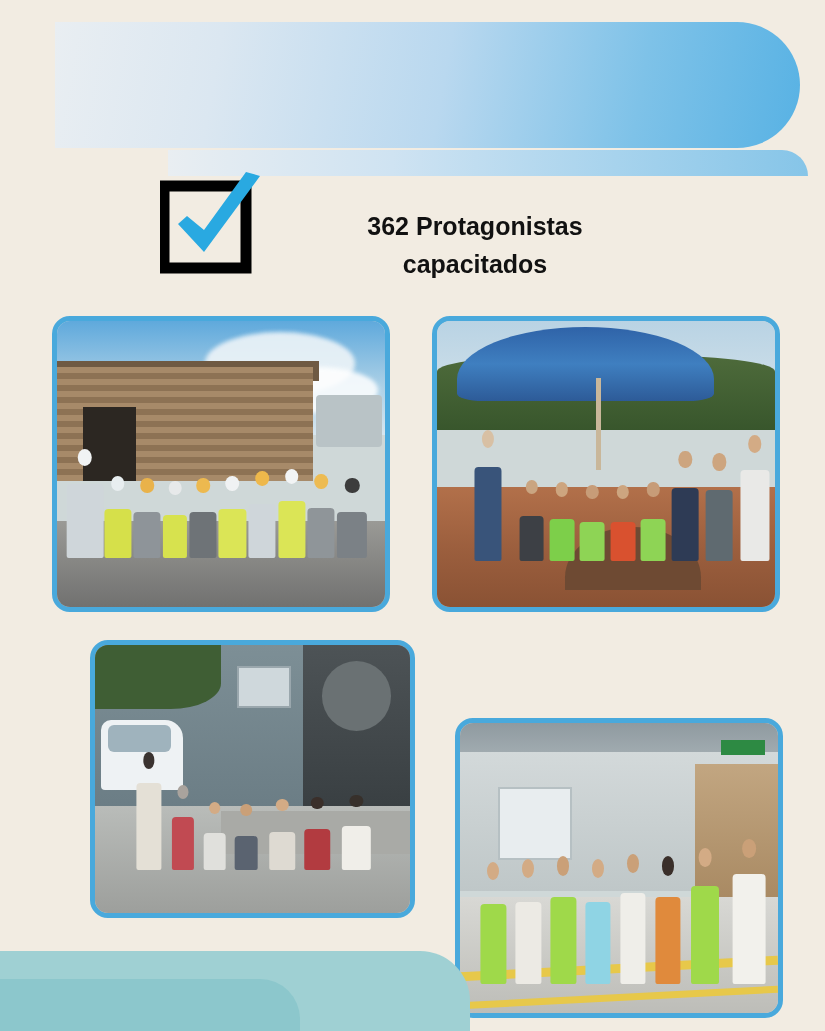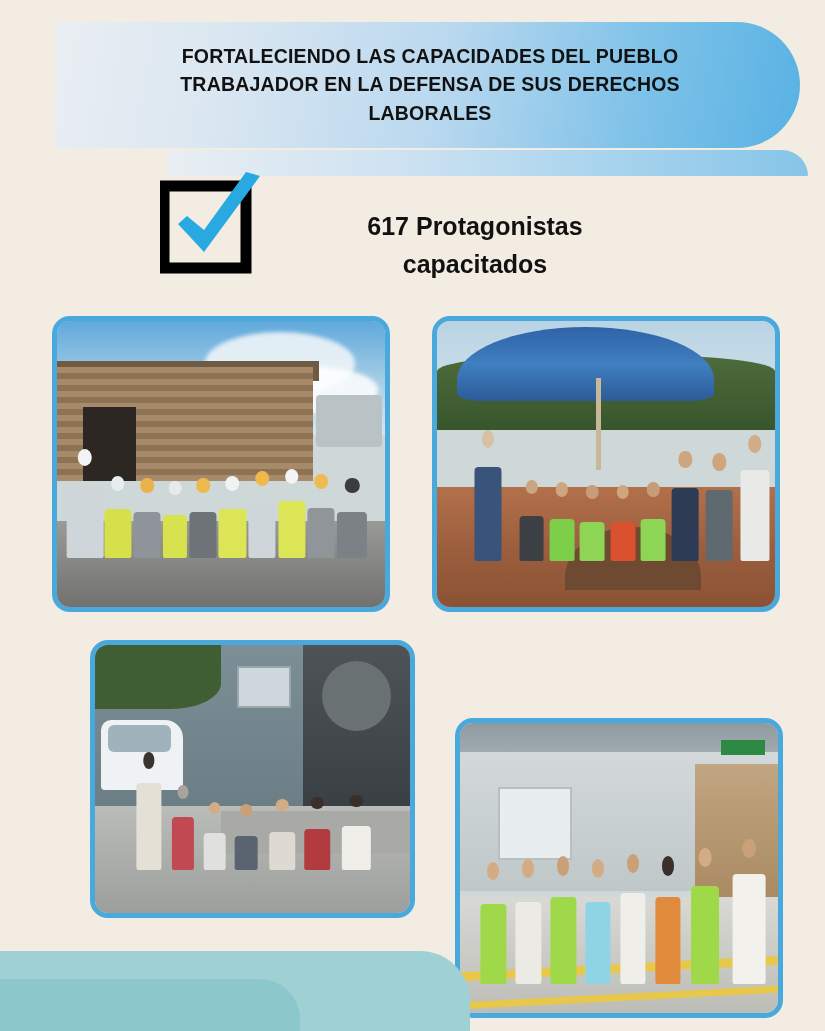--- a/index.html
+++ b/index.html
@@ -187,32 +187,31 @@
   }
 </style>
 </head>
 <body>
 
 <div class="poster">
 
   <div class="header-banner">
     <div class="header-banner-inner"></div>
   </div>
-  <div class="header-title">FORTALECIENDO LAS CAPACIDADES DEL PUEBLO TRABAJADOR EN LA DEFENSA DE SUS DERECHOS LABORALES</div>
 
   <div class="sub-curve"></div>
 
   <div class="check-icon">
     <svg width="104" height="104" viewBox="0 0 104 104">
       <rect x="4" y="14" width="82" height="82" fill="none" stroke="#000000" stroke-width="11"></rect>
       <path d="M18 52 L44 80 L100 4 L86 0 L44 58 L27 44 Z" fill="#29a9e1"></path>
     </svg>
   </div>
 
-  <div class="count-text">617 Protagonistas capacitados</div>
+  <div class="count-text">362 Protagonistas capacitados</div>
 
   <div class="photo photo1">
     <div class="scene">
       <div class="band p1-sky"></div>
       <div class="p1-cloud1"></div>
       <div class="p1-cloud2"></div>
       <div class="p1-shedroof"></div>
       <div class="p1-shed2"></div>
       <div class="p1-door"></div>
       <div class="p1-tank"></div>

